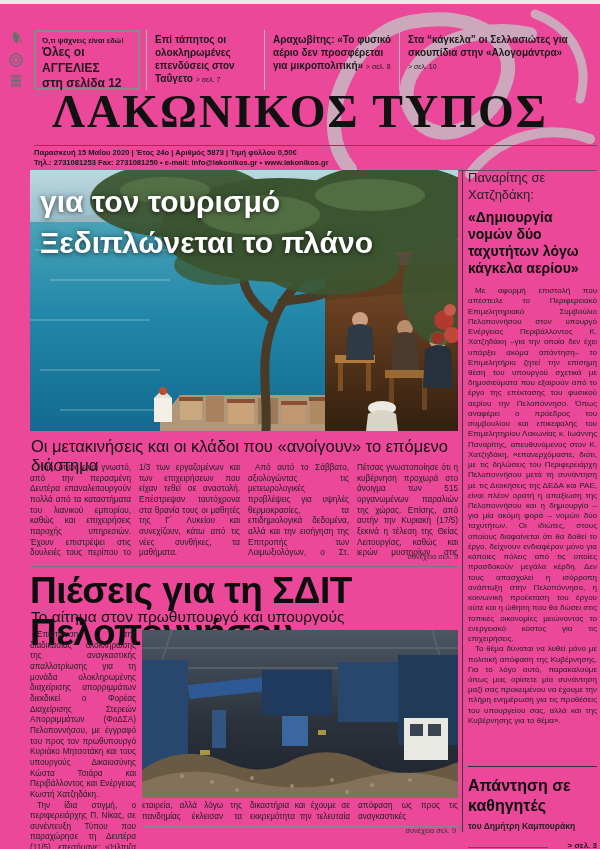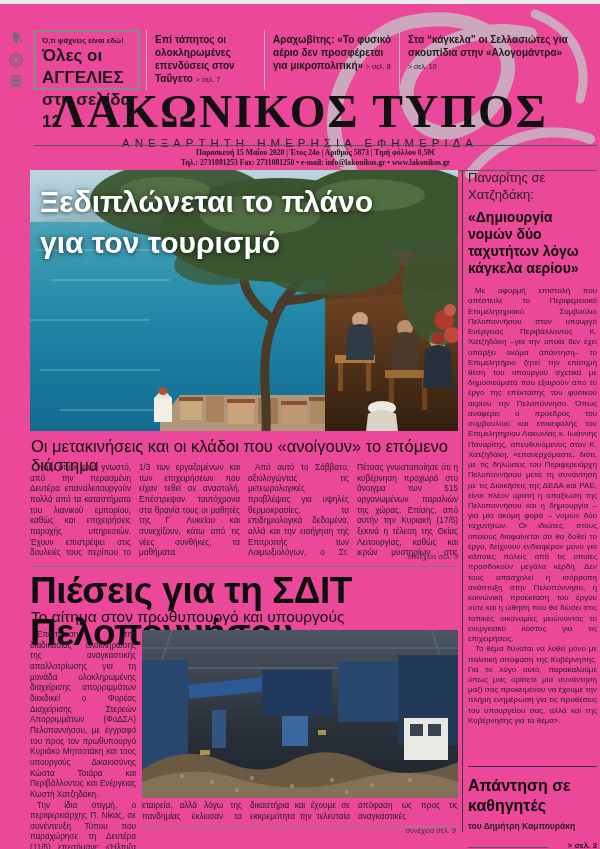--- a/index.html
+++ b/index.html
@@ -11,29 +11,29 @@
   }
   
   .watermark { position:absolute; left:290px; top:0; width:310px; height:175px; }
   
   .edge-marks { position:absolute; left:4px; top:26px; width:24px; display:flex; flex-direction:column; align-items:center; gap:7px; }
   .edge-marks svg { transform:rotate(90deg); }
   
   .teasers { position:absolute; left:34px; top:26px; width:563px; height:60px; display:flex; align-items:stretch; }
   .teaser-box { width:106px; border:2px solid #8a8a8a; padding:4px 6px 2px; margin-right:6px; flex:none; }
   .teaser-box .tiny { font-size:7.5px; font-weight:bold; }
-  .teaser-box .big  { font-size:17px; font-weight:bold; line-height:1.3; }
+  .teaser-box .big  { font-size:12px; font-weight:bold; line-height:1.3; }
   .teaser { flex:1; padding:3px 6px 0 8px; border-left:1px solid #b5b5b5; font-size:10px; font-weight:bold; line-height:1.3; }
   .teaser:first-of-type { border-left:none; }
   .pref { font-size:7px; font-weight:normal; white-space:nowrap; }
   
   .masthead { position:absolute; left:0; top:84px; width:600px; text-align:center; }
   .masthead .title { font-family:"Liberation Serif", serif; font-weight:bold; font-size:46px; letter-spacing:2px; line-height:1.05; color:#111; }
   .masthead .subtitle { font-size:11.5px; letter-spacing:5px; margin-top:1px; color:#222; }
-  .dateline-block { position:absolute; left:34px; top:141px; width:563px; border-top:1px solid #555; border-bottom:1px solid #555; padding:2px 0 3px; text-align:center;font-family:Liberation Serif, serif; }
+  .dateline-block { position:absolute; left:34px; top:141px; width:563px; border-top:1px solid #555; border-bottom:1px solid #555; padding:2px 0 3px; text-align:left; }
   .dateline { font-size:7.6px; font-weight:bold; }
   .contact  { font-size:7.6px; font-weight:bold; margin-top:1px; }
   
   .main-photo { position:absolute; left:30px; top:166px; width:428px; height:261px; overflow:hidden; }
   .main-photo svg { display:block; }
   .photo-headline { position:absolute; left:10px; top:12px; color:#fff; font-weight:bold; font-size:30px; line-height:1.35; text-shadow:0 1px 4px rgba(0,0,0,.55), 0 0 10px rgba(0,0,0,.25); }
   
   .subhead1 { position:absolute; left:31px; top:433px; width:428px; font-size:16.5px; color:#111; }
   .body1 { position:absolute; left:30px; top:459px; width:428px; height:99px; overflow:hidden;
            column-count:4; column-gap:8px; font-size:8.2px; line-height:1.3; text-align:justify; color:#222; }
@@ -113,21 +113,20 @@
       <span class="pref">&gt; σελ. 8</span>
     </div>
     <div class="teaser">
       <span>Στα “κάγκελα” οι Σελλασιώτες για σκουπίδια στην «Αλογομάντρα»</span>
       <span class="pref">&gt; σελ. 10</span>
     </div>
   </div>
 
   <div class="masthead">
     <div class="title">ΛΑΚΩΝΙΚΟΣ ΤΥΠΟΣ</div>
-    <div class="subtitle">ΑΝΕΞΑΡΤΗΤΗ ΗΜΕΡΗΣΙΑ ΕΦΗΜΕΡΙΔΑ</div>
   </div>
   <div class="dateline-block">
     <div class="dateline">Παρασκευή 15 Μαΐου 2020 | Έτος 24ο | Αριθμός 5873 | Τιμή φύλλου 0,50€</div>
     <div class="contact">Τηλ.: 2731081253 Fax: 2731081250 • e-mail: info@lakonikos.gr • www.lakonikos.gr</div>
   </div>
 
   <div class="main-photo">
     <svg width="428" height="261" viewBox="0 0 428 261">
       <defs>
         <linearGradient id="sky" x1="0" y1="0" x2="0" y2="1">
@@ -212,22 +211,22 @@
       </g>
 
       <g fill="#b round">
         <circle cx="414" cy="150" r="10" fill="#b03a2e"></circle>
         <circle cx="422" cy="165" r="8" fill="#c0473a"></circle>
         <circle cx="408" cy="168" r="6" fill="#9e3227"></circle>
         <circle cx="420" cy="140" r="6" fill="#c75a4e"></circle>
       </g>
     </svg>
     <div class="photo-headline">
+      <div>για τον τουρισμό</div>
       <div>Ξεδιπλώνεται το πλάνο</div>
-      <div>για τον τουρισμό</div>
     </div>
   </div>
 
   <div class="subhead1">Οι μετακινήσεις και οι κλάδοι που «ανοίγουν» το επόμενο διάστημα</div>
   <div class="body1">
     <p>Ήδη, όπως είναι γνωστό, από την περασμένη Δευτέρα επαναλειτουργούν πολλά από τα καταστήματα του λιανικού εμπορίου, καθώς και επιχειρήσεις παροχής υπηρεσιών. Έχουν επιστρέψει στις δουλειές τους περίπου το 1/3 των εργαζομένων και των επιχειρήσεων που είχαν τεθεί σε αναστολή. Επέστρεψαν ταυτόχρονα στα θρανία τους οι μαθητές της Γ΄ Λυκείου και συνεχίζουν, κάτω από τις νέες συνθήκες, τα μαθήματα.</p>
     <p>Από αυτό το Σάββατο, αξιολογώντας τις μετεωρολογικές προβλέψεις για υψηλές θερμοκρασίες, τα επιδημιολογικά δεδομένα, αλλά και την εισήγηση της Επιτροπής των Λοιμωξιολόγων, ο Στ. Πέτσας γνωστοποίησε ότι η κυβέρνηση προχωρά στο άνοιγμα των 515 οργανωμένων παραλιών της χώρας. Επίσης, από αυτήν την Κυριακή (17/5) ξεκινά η τέλεση της Θείας Λειτουργίας, καθώς και ιερών μυστηρίων στις εκκλησίες με την παρουσία πιστών. Πάντοτε βέβαια με σεβασμό στις συστάσεις των ειδικών για τον αριθμό των πιστών σε κάθε χώρο και τις αναγκαίες μεταξύ τους αποστάσεις</p>
   </div>
   <div class="cont1">συνέχεια σελ. 9</div>
 

